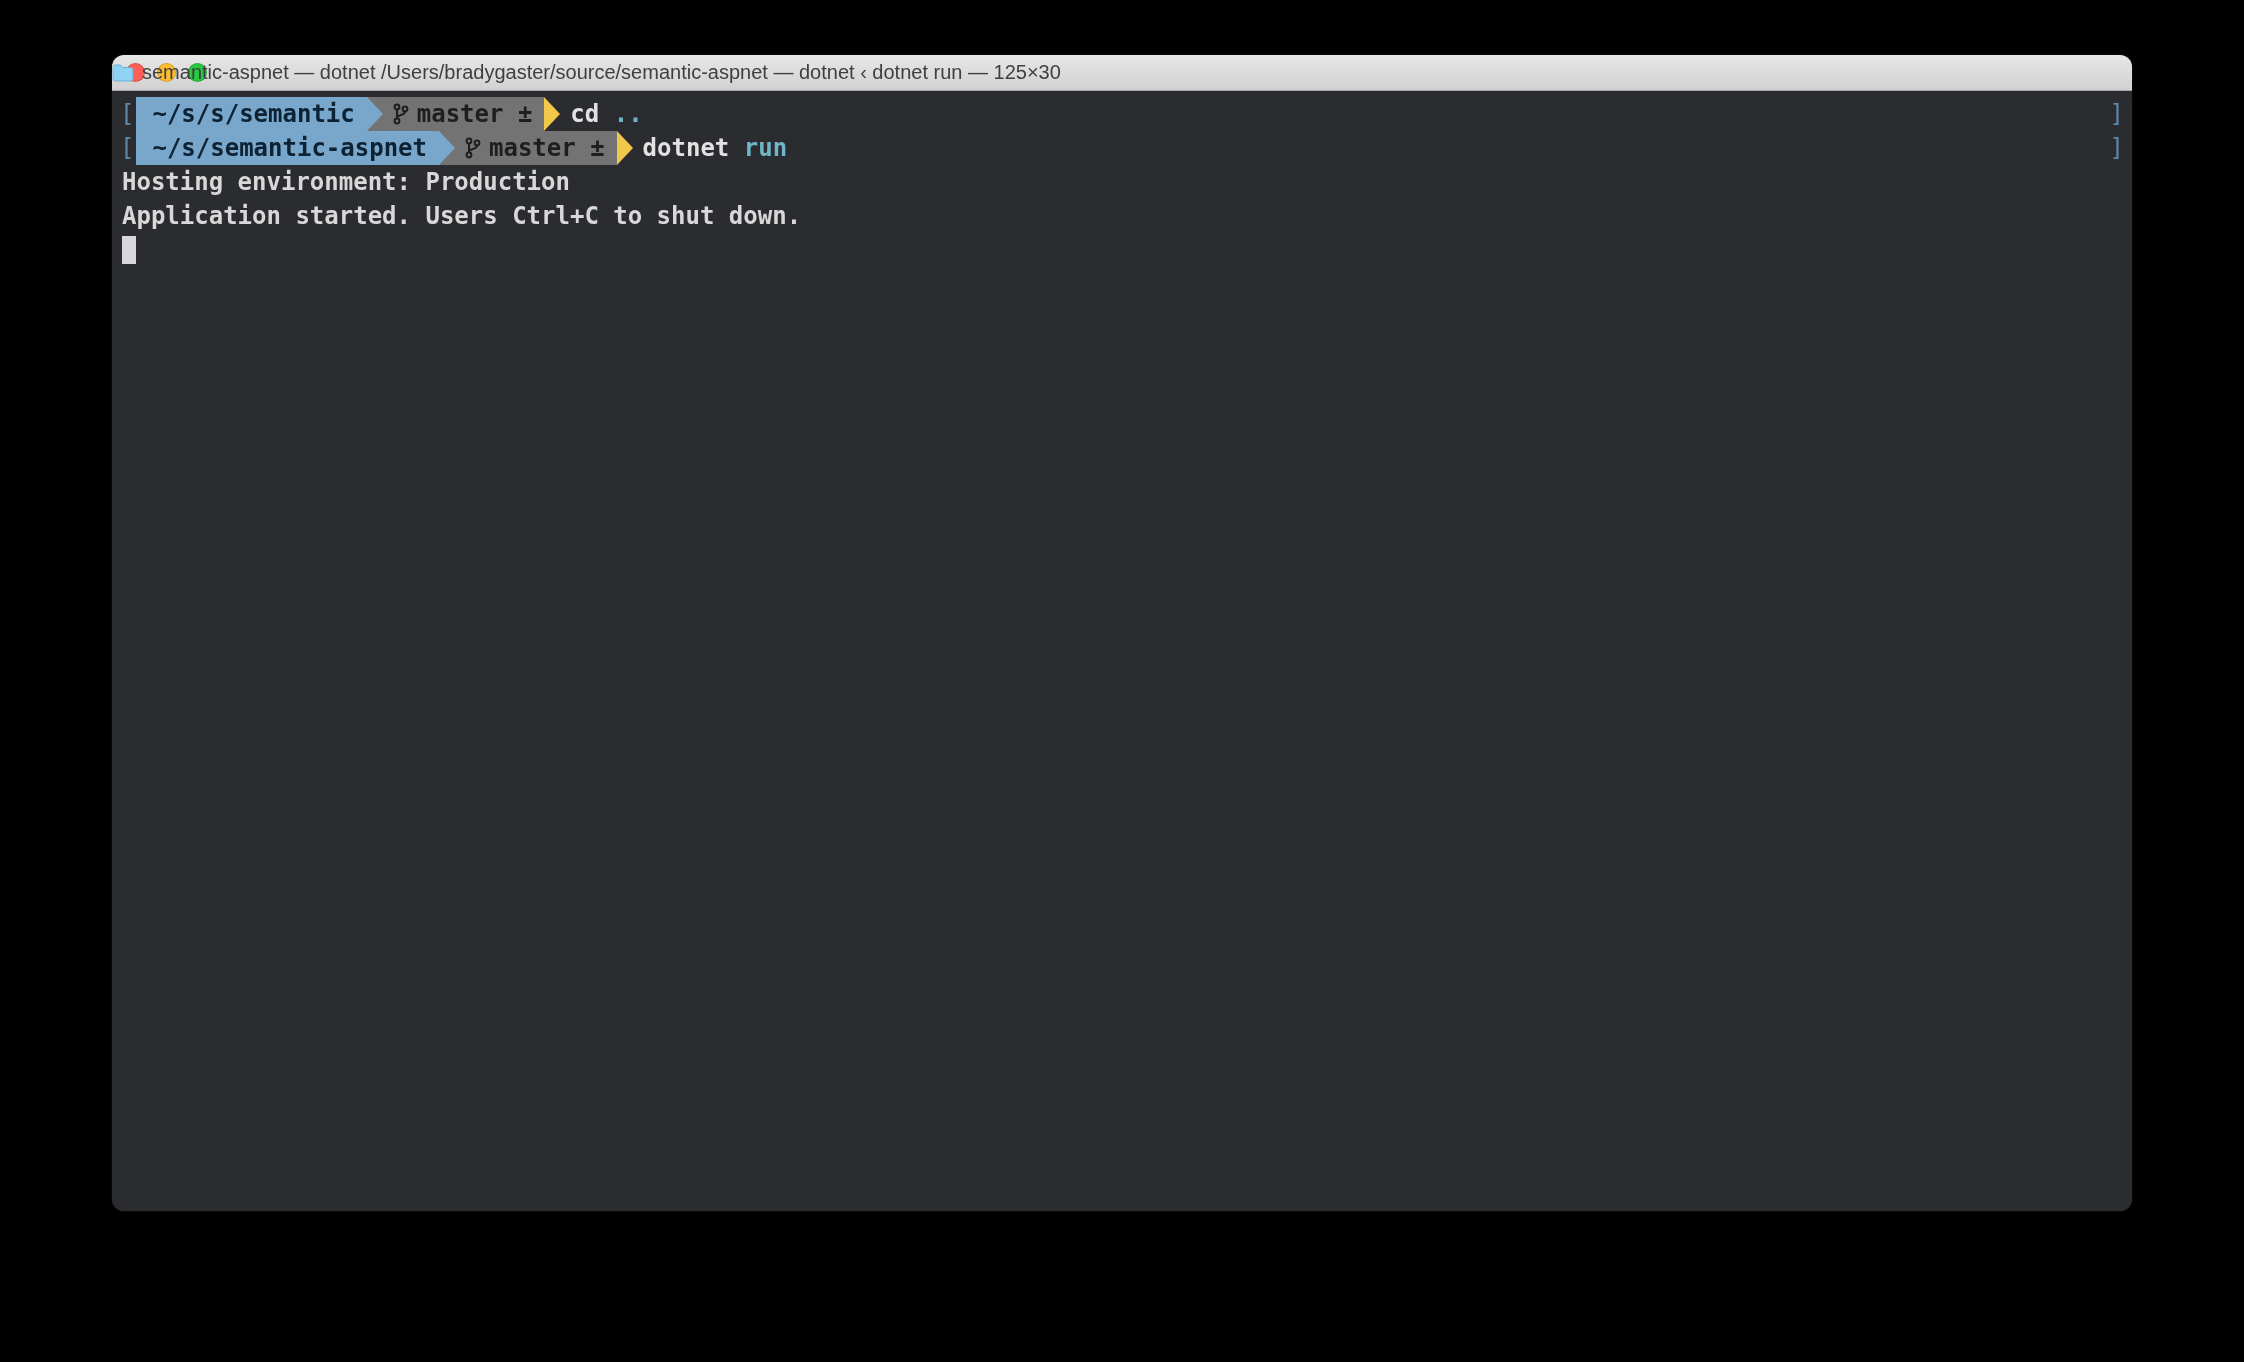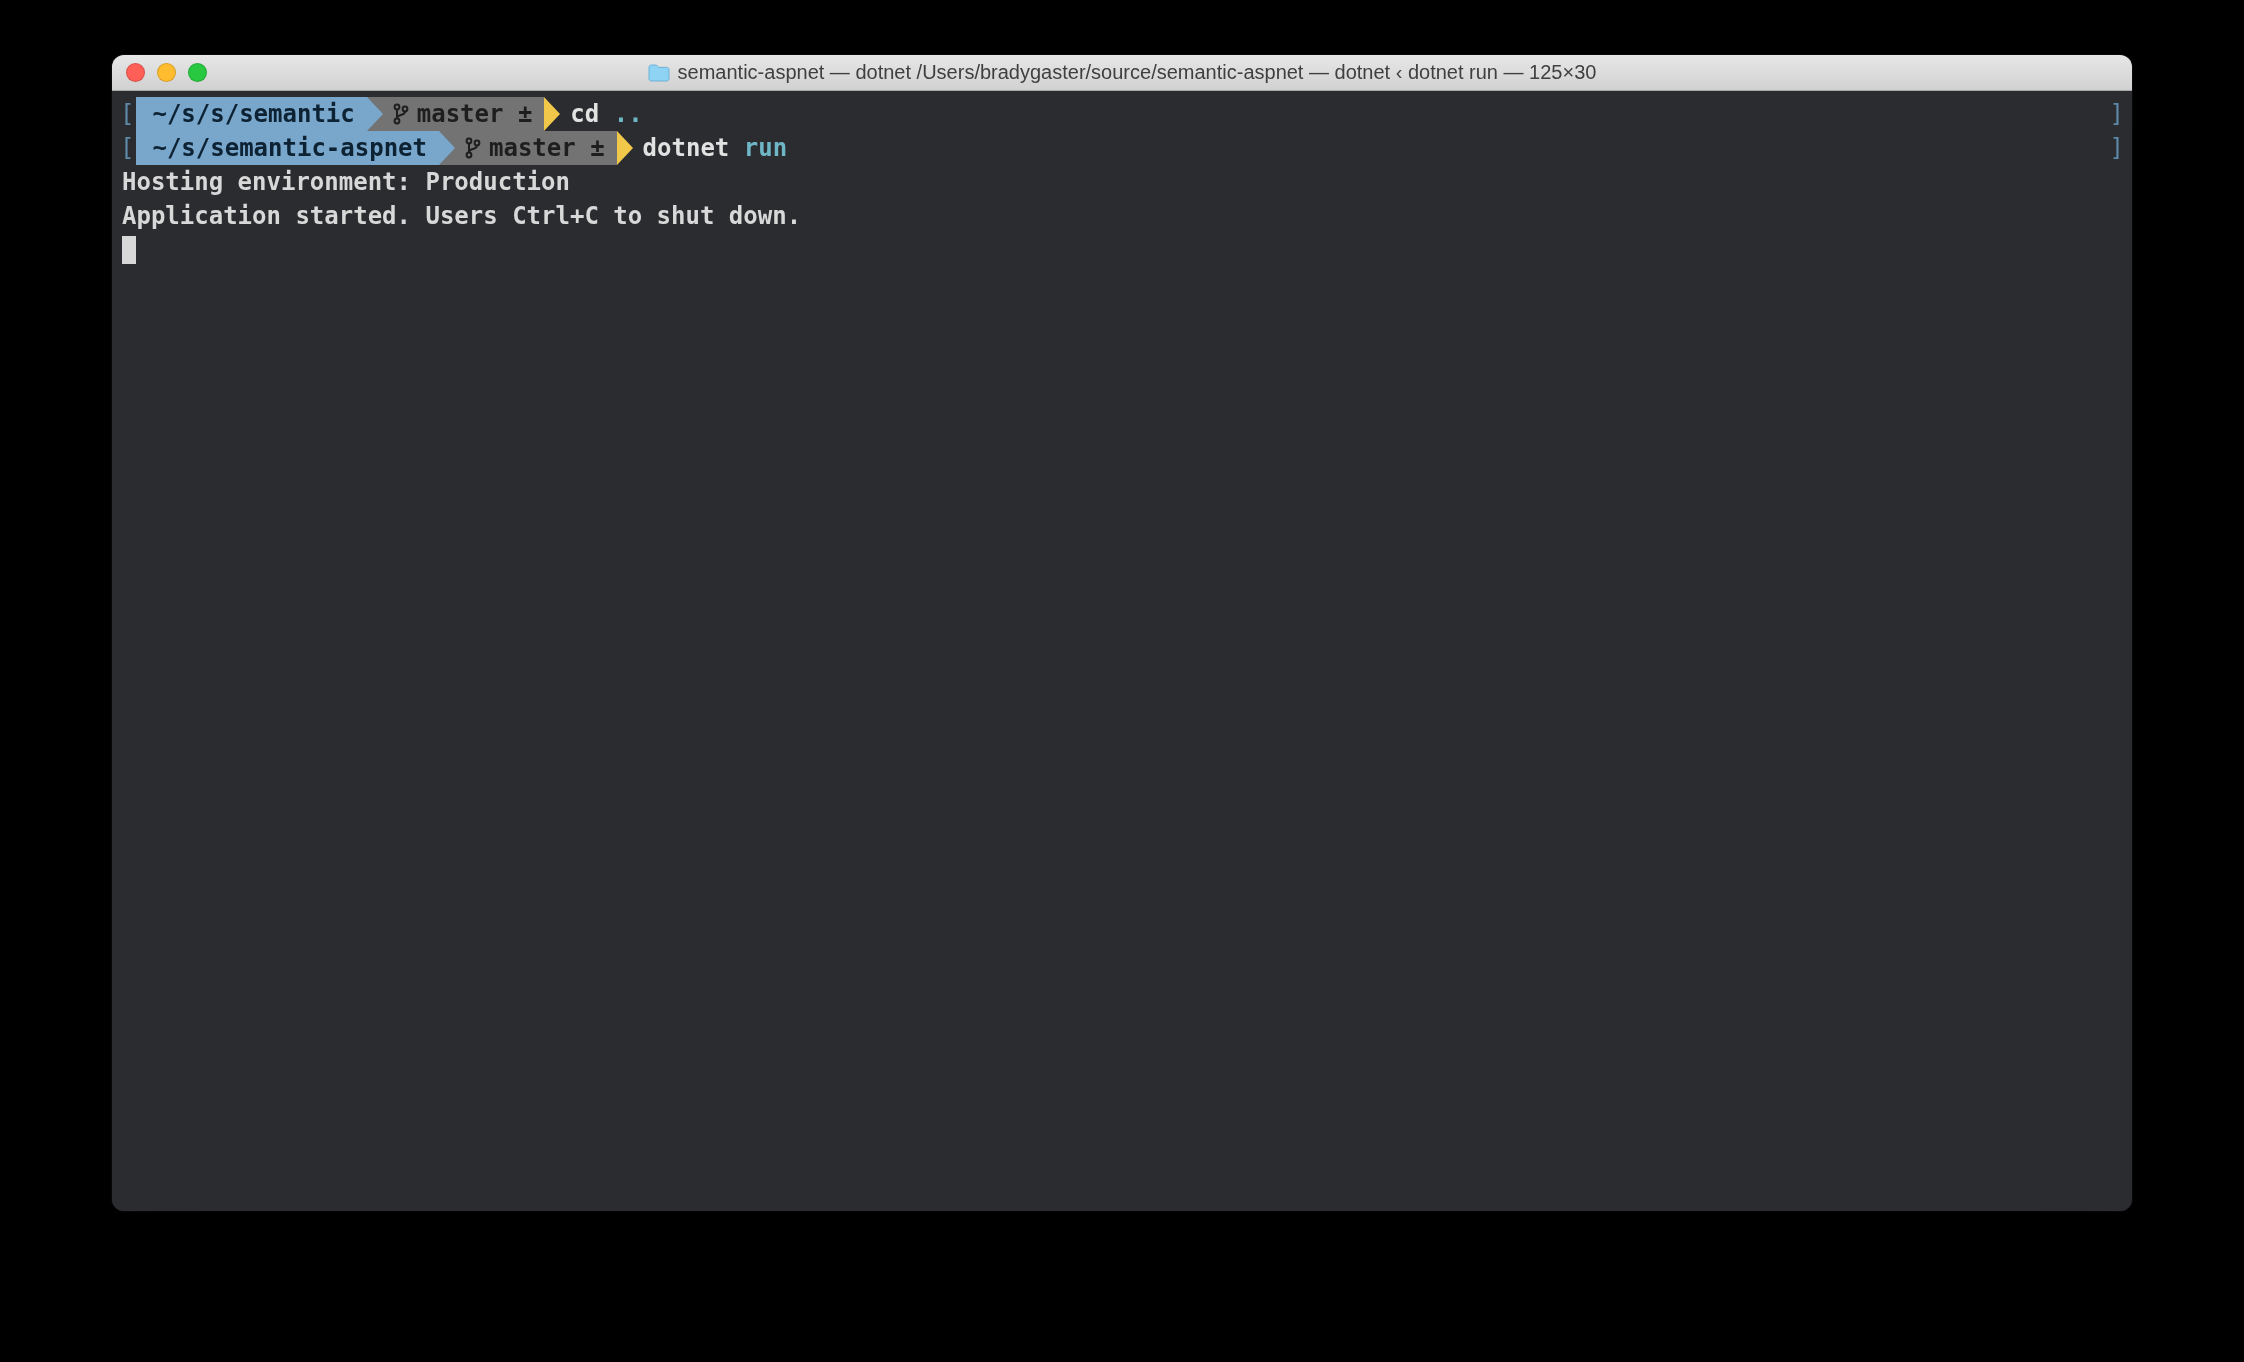--- a/index.html
+++ b/index.html
@@ -38,21 +38,21 @@
     width: 19px; height: 19px; border-radius: 50%;
     border: 1px solid rgba(0,0,0,0.15);
   }
   .light.red    { background: #ff5f57; }
   .light.yellow { background: #febc2e; }
   .light.green  { background: #28c840; }
   .title-wrap {
     position: absolute;
     left: 0; right: 0;
     display: flex;
-    justify-content: center;
+    justify-content: flex-start;
     align-items: center;
     gap: 8px;
     pointer-events: none;
     font-family: -apple-system, "Helvetica Neue", Arial, sans-serif;
   }
   .folder-icon svg { display:block; }
   .title-text {
     color: #3f3f3f;
     font-size: 20px;
     white-space: nowrap;

